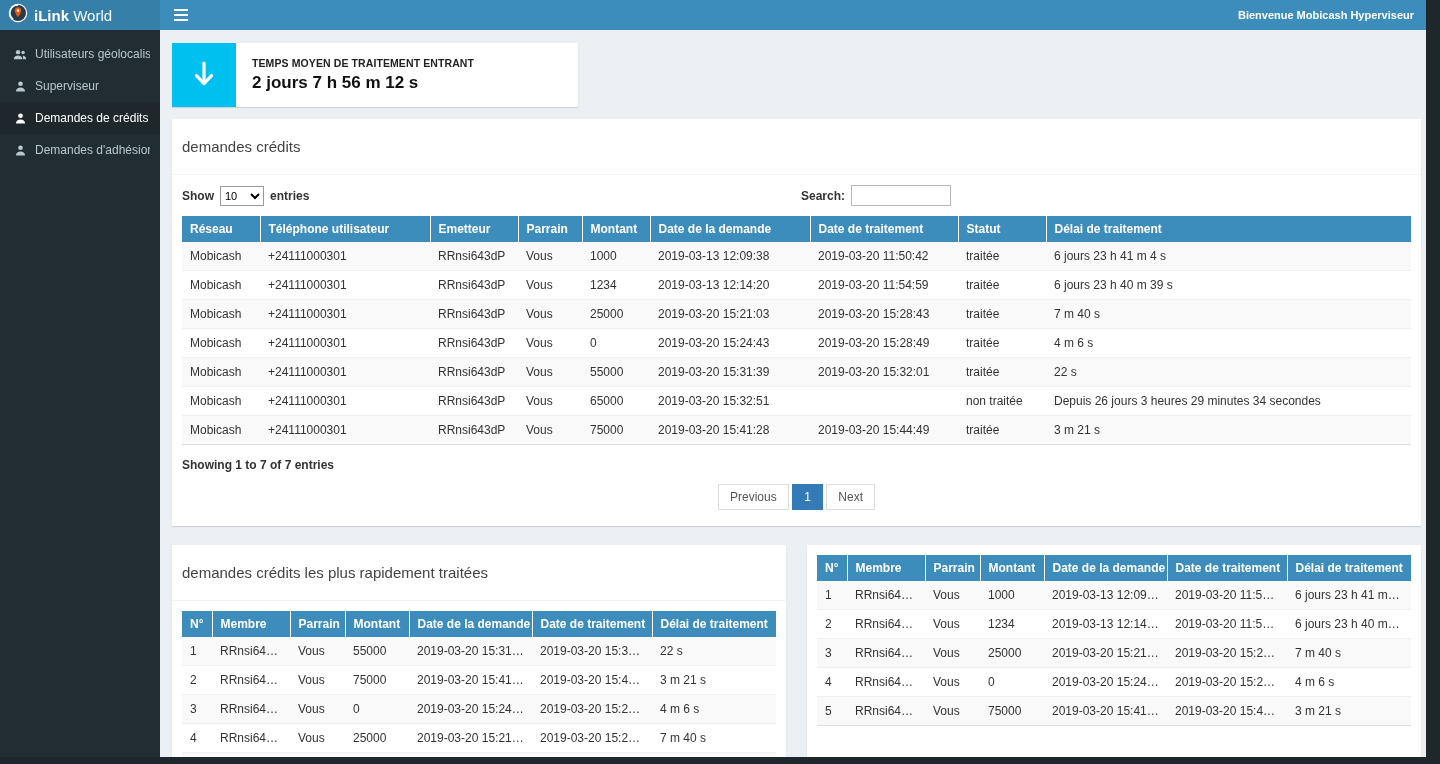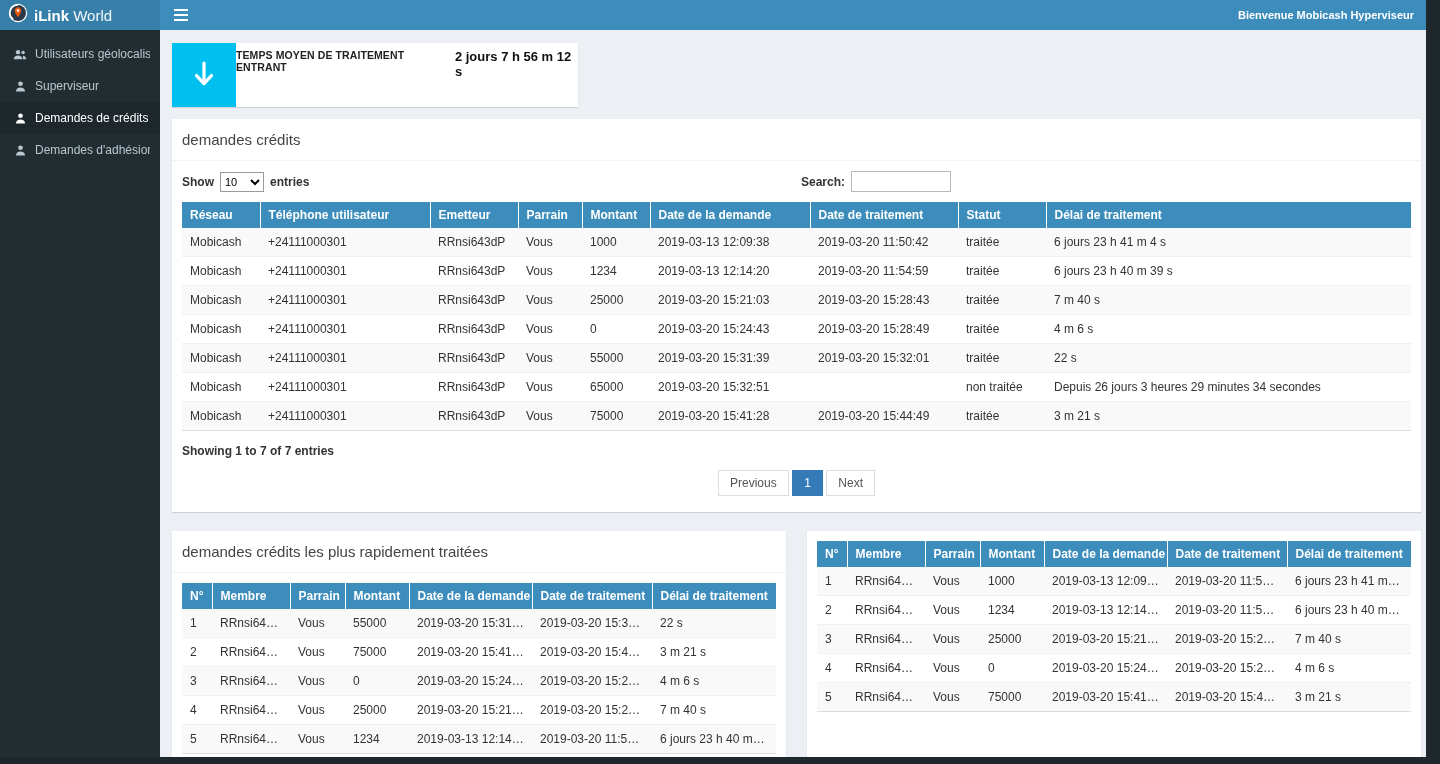--- a/index.html
+++ b/index.html
@@ -28,27 +28,27 @@
   .side-item.active { background: #1e282c; color: #fff; }
   .s-icon { width: 14px; display: inline-flex; justify-content: center; flex: 0 0 14px; }
   .s-label { white-space: nowrap; overflow: hidden; }
 
   .main { flex: 1; display: flex; flex-direction: column; background: #ecf0f5; min-width: 0; }
   .content { flex: 1; padding: 13px 5px 0 12px; }
 
   
   .info-box { width: 406px; height: 64px; background: #fff; display: flex; box-shadow: 0 1px 1px rgba(0,0,0,.12); margin-bottom: 12px; }
   .info-box-icon { width: 64px; flex: 0 0 64px; background: #00c0ef; color: #fff; display: flex; align-items: center; justify-content: center; }
-  .info-box-content { padding: 6px 0; display: flex; justify-content: center; gap: 4px; }
+  .info-box-content { padding: 6px 16px; display: flex; flex-direction: column; justify-content: center; gap: 4px; }
   .info-label { font-size: 10.5px; font-weight: bold; color: #222; letter-spacing: .1px; }
-  .info-value { font-size: 13px; font-weight: bold; color: #111; }
+  .info-value { font-size: 17px; font-weight: bold; color: #111; }
 
   
   .panel { background: #fff; box-shadow: 0 1px 1px rgba(0,0,0,.12); margin-bottom: 19px; }
-  .panel-heading { padding: 12px 10px; border-bottom: 1px solid #f4f4f4; font-size: 15px; color: #444; }
+  .panel-heading { padding: 19px 10px; border-bottom: 1px solid #f4f4f4; font-size: 15px; color: #444; }
   .panel-body { padding: 10px; }
 
   
   .dt-controls { display: flex; align-items: center; margin-bottom: 10px; font-size: 12px; font-weight: bold; color: #333; }
   .dt-length { display: flex; align-items: center; gap: 6px; }
   .dt-length select { font-size: 11px; border: 1px solid #9a9a9a; background: #fff; min-width: 44px; height: 20px; font-family: inherit; }
   .dt-search { margin-left: auto; margin-right: 460px; display: flex; align-items: center; gap: 6px; }
   .dt-search input { width: 100px; height: 21px; border: 1px solid #b8b8b8; padding: 2px 5px; font-size: 12px; font-family: inherit; background: #fff; }
 
   

